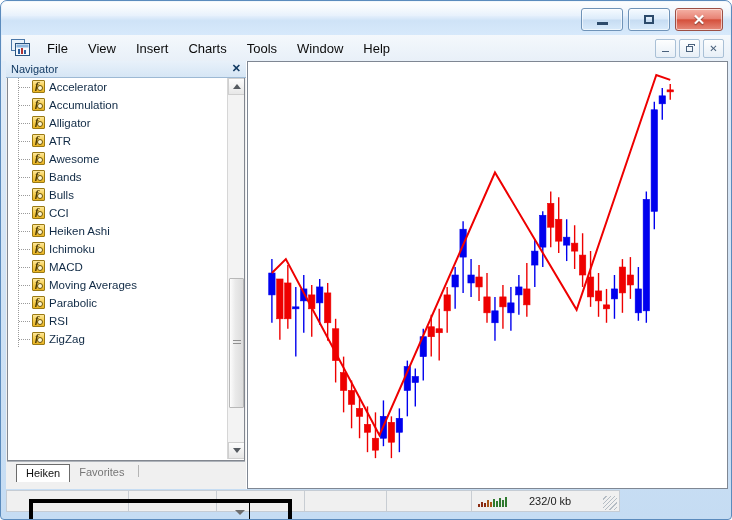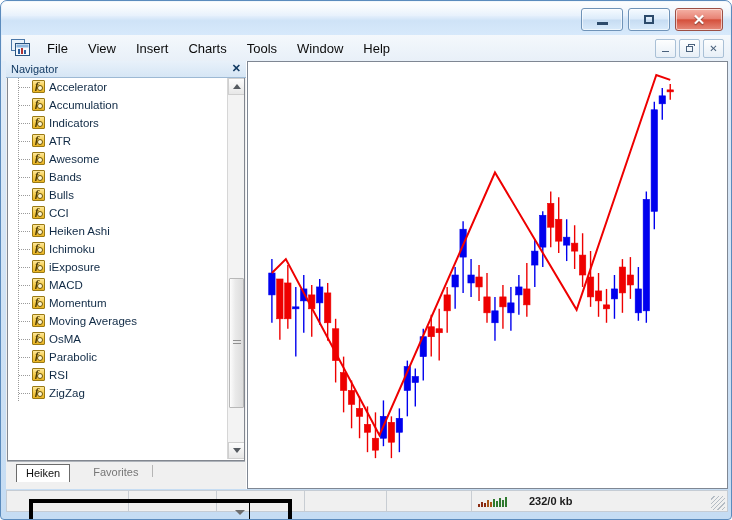--- a/index.html
+++ b/index.html
@@ -154,21 +154,20 @@
   
   #nav-tabs{
     position:absolute;left:1px;top:400px;width:238px;height:20px;
     background:#f0f0f0;box-sizing:border-box;
     border-top:1px solid #aeb3ba;
     display:flex;align-items:flex-end;
   }
   .ntab{
     font-size:11px;padding:2px 9px 3px 9px;font-family:"Liberation Sans",sans-serif;
     color:#767676;
-    margin-left:14px;
   }
   .ntab.active{
     background:#ffffff;border:1px solid #6b6b6b;border-bottom:none;color:#101010;
     margin-left:9px;position:relative;top:1px;
   }
   .tab-sep{width:1px;height:12px;background:#b5b5b5;margin:0 4px 4px 4px;}
 
   
   #chart-panel{
     position:absolute;left:241px;top:0px;width:481px;height:428px;
@@ -187,23 +186,23 @@
     position:absolute;left:229px;top:449px;width:0;height:0;z-index:31;
     border-left:5px solid transparent;border-right:5px solid transparent;
     border-top:5px solid #6d6d6d;
   }
   #hl-arrow-sep{
     position:absolute;left:243px;top:441px;width:1px;height:22px;background:#000;z-index:31;
   }
 
   
   #statusbar{
-    position:absolute;left:5px;top:489px;width:722px;height:22px;
+    position:absolute;left:5px;top:489px;width:614px;height:22px;
     background:#f0f0f0;border:1px solid #c5ccd4;box-sizing:border-box;
-    display:flex;align-items:center;font-weight:bold;
+    display:flex;align-items:center;
   }
   .sb-cell{height:20px;border-right:1px solid #c8cdd3;box-sizing:border-box;
     display:flex;align-items:center;padding:0 6px;
     font-size:11px;color:#1b1b1b;font-family:"Liberation Sans",sans-serif;}
   #sb-bars{display:flex;align-items:flex-end;height:11px;gap:1px;}
   #sb-bars i{display:block;width:2px;background:#2f7a2f;}
   #sb-grip{
     position:absolute;right:2px;bottom:1px;width:14px;height:14px;
     background:
       repeating-linear-gradient(135deg, transparent 0 2px, #b4bcc4 2px 3px);
@@ -280,21 +279,21 @@
             <div class="tnode child">
               <div class="vline"></div>
               <div class="hline"></div>
               <div class="fx"></div>
               <span class="tlabel">Accumulation</span>
             </div>
             <div class="tnode child">
               <div class="vline"></div>
               <div class="hline"></div>
               <div class="fx"></div>
-              <span class="tlabel">Indicators</span>
+              <span class="tlabel">Alligator</span>
             </div>
             <div class="tnode child">
               <div class="vline"></div>
               <div class="hline"></div>
               <div class="fx"></div>
               <span class="tlabel">ATR</span>
             </div>
             <div class="tnode child">
               <div class="vline"></div>
               <div class="hline"></div>
@@ -328,45 +327,27 @@
             <div class="tnode child">
               <div class="vline"></div>
               <div class="hline"></div>
               <div class="fx"></div>
               <span class="tlabel">Ichimoku</span>
             </div>
             <div class="tnode child">
               <div class="vline"></div>
               <div class="hline"></div>
               <div class="fx"></div>
-              <span class="tlabel">iExposure</span>
-            </div>
-            <div class="tnode child">
-              <div class="vline"></div>
-              <div class="hline"></div>
-              <div class="fx"></div>
               <span class="tlabel">MACD</span>
             </div>
             <div class="tnode child">
               <div class="vline"></div>
               <div class="hline"></div>
               <div class="fx"></div>
-              <span class="tlabel">Momentum</span>
-            </div>
-            <div class="tnode child">
-              <div class="vline"></div>
-              <div class="hline"></div>
-              <div class="fx"></div>
               <span class="tlabel">Moving Averages</span>
-            </div>
-            <div class="tnode child">
-              <div class="vline"></div>
-              <div class="hline"></div>
-              <div class="fx"></div>
-              <span class="tlabel">OsMA</span>
             </div>
             <div class="tnode child">
               <div class="vline"></div>
               <div class="hline"></div>
               <div class="fx"></div>
               <span class="tlabel">Parabolic</span>
             </div>
             <div class="tnode child">
               <div class="vline"></div>
               <div class="hline"></div>

